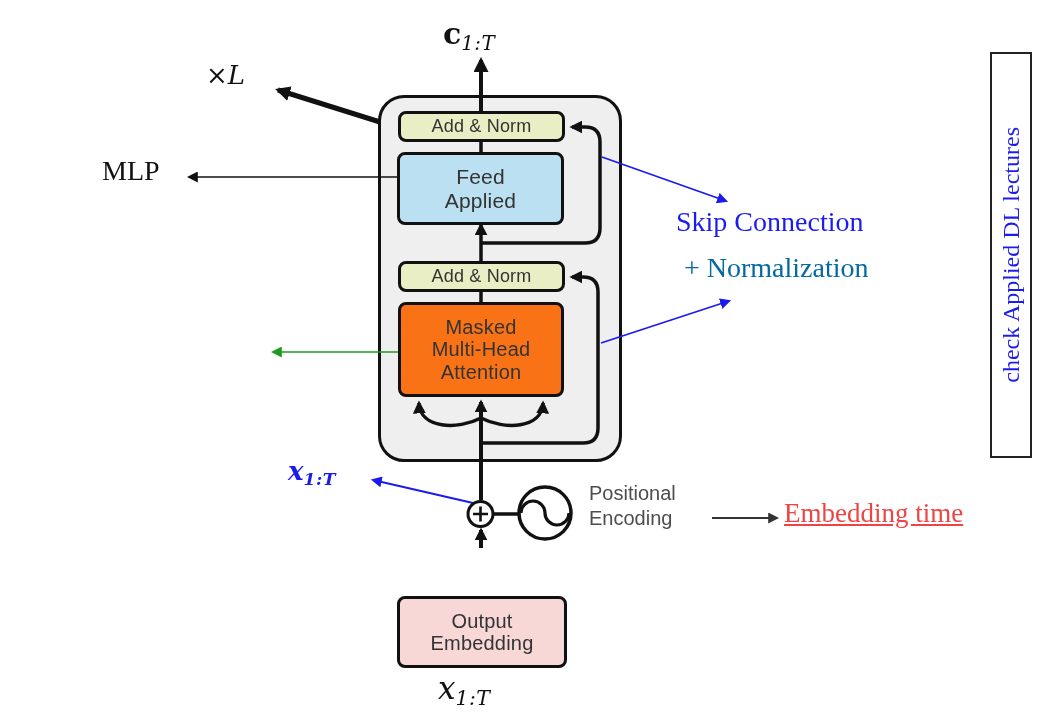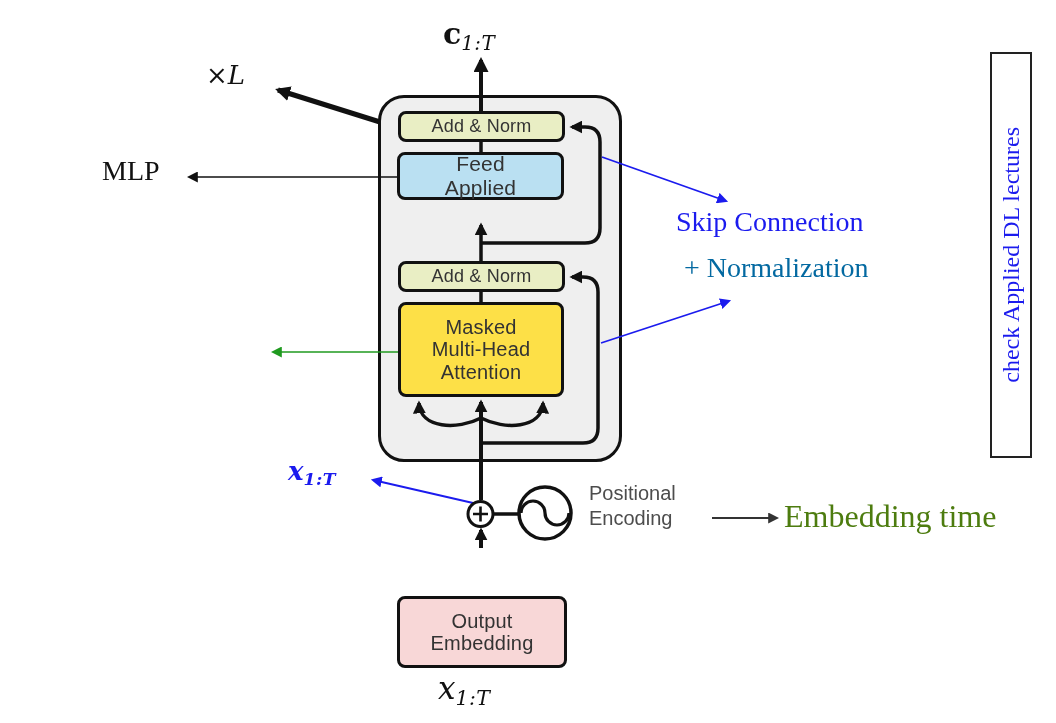--- a/index.html
+++ b/index.html
@@ -20,41 +20,41 @@
   .block {
     position:absolute; box-sizing:border-box; z-index:3;
     border:3px solid #111; border-radius:8px;
     display:flex; flex-direction:column; align-items:center; justify-content:center;
     text-align:center; color:#333; line-height:1.12; letter-spacing:0.2px;
   }
   .block span { display:block; }
   .add-norm   { left:398px; width:167px; height:31px; background:#e9eec4; font-size:18px; }
   .an-top     { top:111px; }
   .an-bottom  { top:261px; }
-  .ff         { left:397px; top:152px; width:167px; height:48px; background:#bae0f2; font-size:21px; }
-  .mha        { left:398px; top:302px; width:166px; height:95px; background:#fde047; font-size:20px; }
+  .ff         { left:397px; top:152px; width:167px; height:73px; background:#bae0f2; font-size:21px; }
+  .mha        { left:398px; top:302px; width:166px; height:95px; background:#f97316; font-size:20px; }
   .oe         { left:397px; top:548px; width:170px; height:72px; background:#f8d7d7; font-size:20px;margin-top:48px; }
 
   
   .math { position:absolute; z-index:4; color:#111; font-family:"DejaVu Serif", serif; white-space:nowrap; }
   .math sub { font-size:0.66em; font-style:italic; vertical-align:-0.3em; letter-spacing:0.5px; }
   .top-c   { left:443px; top:16px;  font-size:30px; }
   .top-c .base { font-weight:bold; }
   .times-l { left:206px; top:60px;  font-size:26px; }
   .times-l .ital { font-style:italic; }
   .blue-x  { left:288px; top:456px; font-size:26px; color:#1b1bee; font-weight:bold; font-style:italic; }
   .bot-x   { left:438px; top:670px; font-size:31px; font-style:italic; }
 
   
   .hand { position:absolute; z-index:4; font-family:cursive; white-space:nowrap; }
   .mlp        { left:102px; top:155px; font-size:28px; color:#111; }
   .self-att   { left:4px;   top:330px; font-size:29px; color:#1f9a1f; }
   .skip1      { left:676px; top:206px; font-size:28px; color:#1b1bee; }
   .skip2      { left:684px; top:252px; font-size:28px; color:#0369a1; }
-  .emb-time   { left:784px; top:498px; font-size:32px; color:#4d7c0f; }
+  .emb-time   { left:784px; top:498px; font-size:27px; color:#ef4444;text-decoration:underline; }
 
   
   .pe-label { position:absolute; left:589px; top:481px; z-index:4;
               font-size:20px; color:#4d4d4d; line-height:1.25; }
   .pe-label span { display:block; }
 
   
   .side-note-box {
     position:absolute; left:990px; top:52px; width:42px; height:406px;
     border:2px solid #222; background:#fff; box-sizing:border-box; z-index:4;

